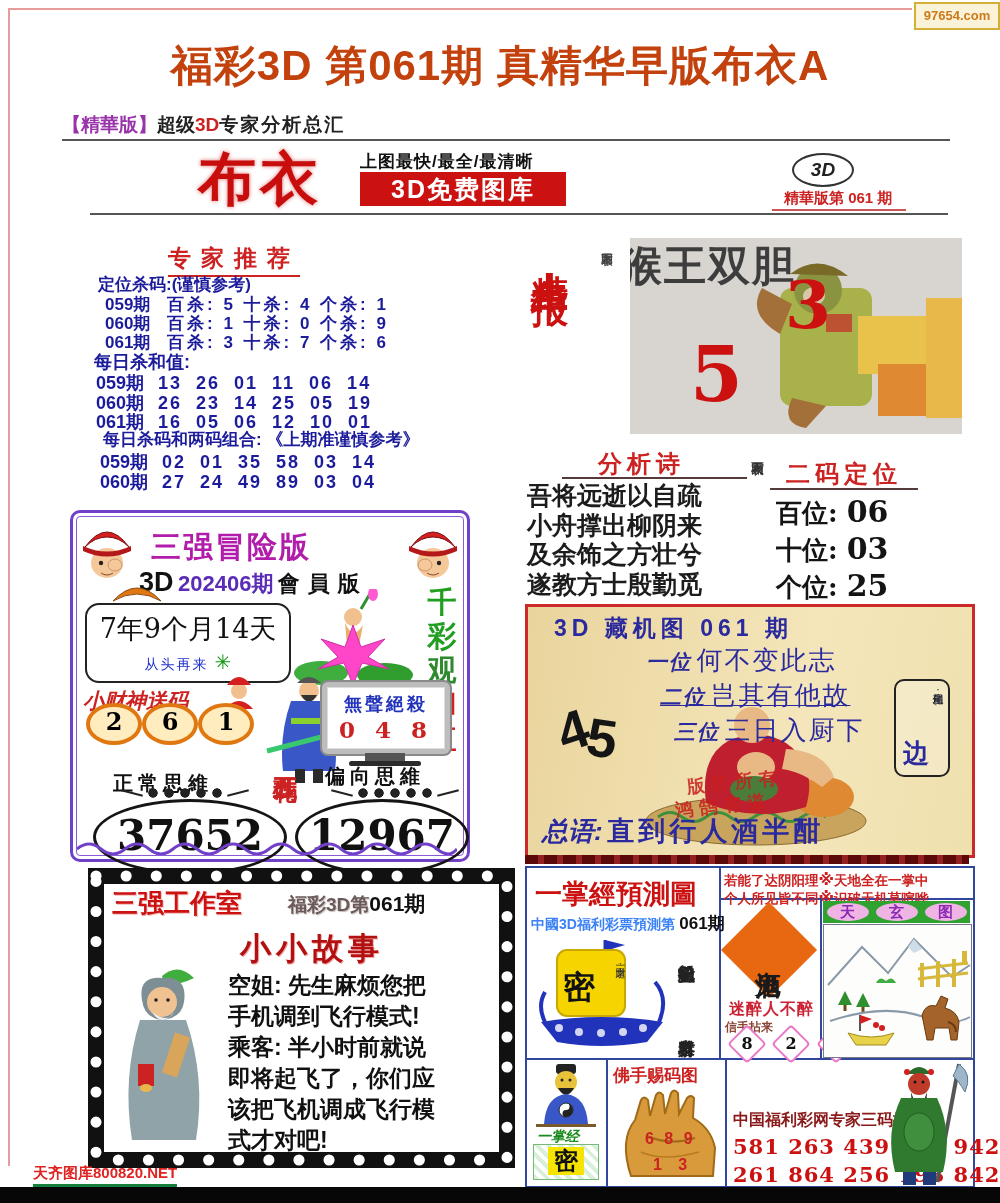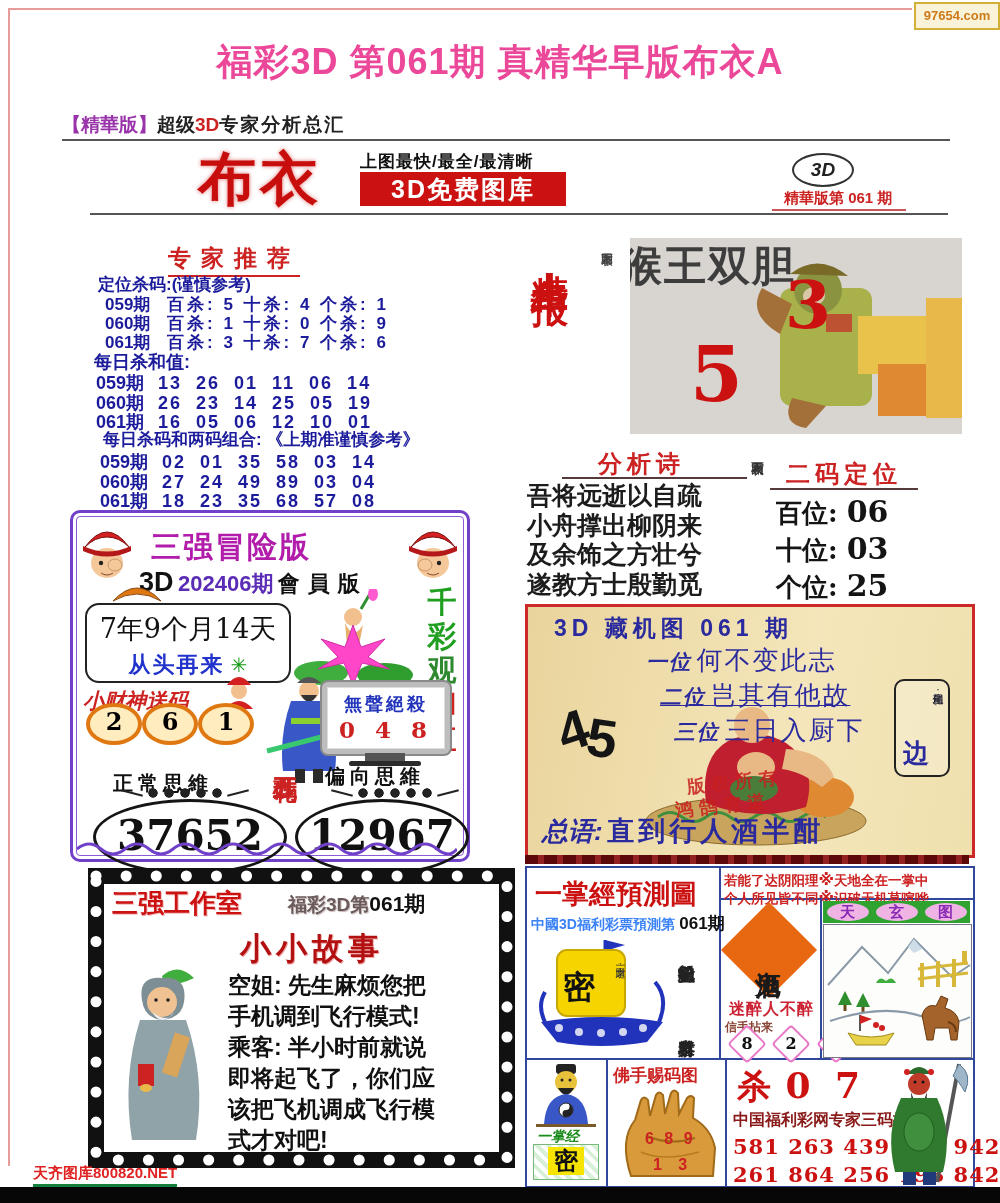--- a/index.html
+++ b/index.html
@@ -5,21 +5,21 @@
   html,body{margin:0;padding:0;background:#e9e9e9;}
   #page{position:relative;width:1000px;height:1203px;background:#fff;margin:0 auto;
         font-family:"Liberation Sans","DejaVu Sans",sans-serif;overflow:hidden;}
   .abs{position:absolute;}
   .serif{font-family:"DejaVu Serif","Liberation Serif",serif;}
   .vt{writing-mode:vertical-rl;text-orientation:upright;}
   .navy{color:#1b1b9b;}
   
   .ybox{background:#faf3d8;border:2px solid #d4af37;color:#cc7a1a;font-size:13px;font-weight:bold;
         width:82px;height:24px;line-height:24px;text-align:center;}
-  .main-title{width:1000px;text-align:center;font-size:36px;font-weight:bold;color:#ec4899;letter-spacing:1px;}
+  .main-title{width:1000px;text-align:center;font-size:42px;font-weight:bold;color:#c2410c;letter-spacing:1px;}
   .hdr{font-size:19px;font-weight:bold;}
   .brand{font-size:58px;font-weight:bold;color:#c80d0d;text-shadow:0 0 4px rgba(200,0,0,.55);letter-spacing:4px;}
   .banner{background:#cc1111;color:#fff;font-weight:bold;font-size:25px;text-align:center;line-height:34px;letter-spacing:2px;}
   .badge{border:2px solid #333;border-radius:50%;width:58px;height:30px;text-align:center;line-height:30px;
          font-weight:bold;font-style:italic;font-size:19px;color:#222;}
   .line{background:#555;height:2px;}
   
   .ex-title{font-size:23px;font-weight:bold;color:#cc2222;letter-spacing:10px;border-bottom:2px solid #cc2222;padding-bottom:1px;}
   .ex{font-weight:bold;font-size:17px;}
   .ex .per{display:inline-block;width:62px;}
@@ -100,21 +100,20 @@
   <div class="abs ex navy" style="left:105px;top:293px;"><span class="per">059期</span><span style="letter-spacing:3px;">百杀: 5 十杀: 4 个杀: 1</span></div>
   <div class="abs ex navy" style="left:105px;top:312px;"><span class="per">060期</span><span style="letter-spacing:3px;">百杀: 1 十杀: 0 个杀: 9</span></div>
   <div class="abs ex navy" style="left:105px;top:331px;"><span class="per">061期</span><span style="letter-spacing:3px;">百杀: 3 十杀: 7 个杀: 6</span></div>
   <div class="abs ex navy" style="left:94px;top:350px;font-size:18px;">每日杀和值:</div>
   <div class="abs ex navy" style="left:96px;top:371px;font-size:18px;"><span class="per">059期</span><span class="exnum">13 26 01 11 06 14</span></div>
   <div class="abs ex navy" style="left:96px;top:391px;font-size:18px;"><span class="per">060期</span><span class="exnum">26 23 14 25 05 19</span></div>
   <div class="abs ex navy" style="left:96px;top:410px;font-size:18px;"><span class="per">061期</span><span class="exnum">16 05 06 12 10 01</span></div>
   <div class="abs ex navy" style="left:103px;top:428px;">每日杀码和两码组合: 《上期准谨慎参考》</div>
   <div class="abs ex navy" style="left:100px;top:450px;font-size:18px;"><span class="per">059期</span><span class="exnum">02 01 35 58 03 14</span></div>
   <div class="abs ex navy" style="left:100px;top:470px;font-size:18px;"><span class="per">060期</span><span class="exnum">27 24 49 89 03 04</span></div>
-  <div class="abs ex navy" style="left:100px;top:489px;font-size:18px;"><span class="per">061期</span><span class="exnum">18 23 35 68 57 08</span></div>
 
   <div class="abs vt m-title" style="left:524px;top:246px;height:195px;">精华早报Ⅰ</div>
   <div class="abs vt" style="left:598px;top:244px;height:95px;font-size:12px;color:#444;">布衣天下彩图网</div>
   <div class="abs imgbox" style="left:630px;top:238px;width:332px;height:196px;">
     <svg width="332" height="196" style="position:absolute;left:0;top:0;">
       <rect x="150" y="50" width="92" height="118" rx="12" fill="#a9b24a"></rect>
       <rect x="228" y="78" width="74" height="58" fill="#e8c24a"></rect>
       <rect x="248" y="126" width="80" height="52" fill="#df8a33"></rect>
       <rect x="296" y="60" width="36" height="120" fill="#e8b84a"></rect>
       <path d="M150 96 Q116 76 132 50 L162 66 Z" fill="#a4703a"></path>
@@ -168,21 +167,21 @@
     <div class="abs" style="left:66px;top:54px;">
       <span style="font-size:27px;font-weight:bold;color:#111;">3D</span>
       <span style="font-size:22px;font-weight:bold;color:#5a2bb5;">202406期</span>
       <span style="font-size:22px;font-weight:bold;color:#111;letter-spacing:8px;">會員版</span>
     </div>
     <svg class="abs" style="left:36px;top:68px;" width="56" height="22" viewBox="0 0 56 22">
       <path d="M4 20 Q28 -6 52 20 Q28 6 4 20 Z" fill="#e07812" stroke="#8a4a10"></path>
     </svg>
     <div class="abs agebox" style="left:12px;top:90px;width:202px;height:76px;">
       <div class="serif" style="font-size:27px;color:#111;margin-top:6px;">7年9个月14天</div>
-      <div style="margin-top:3px;"><span style="font-size:22px;font-weight:bold;color:#2233cc;letter-spacing:2px;">从头再来</span><span class="star"></span></div>
+      <div style="margin-top:3px;"><span style="font-size:14px;font-weight:normal;color:#2233cc;letter-spacing:2px;">从头再来</span><span class="star"></span></div>
     </div>
     <svg class="abs" style="left:218px;top:76px;" width="125" height="100" viewBox="0 0 125 100">
       <ellipse cx="30" cy="84" rx="27" ry="12" fill="#3fae3f"></ellipse>
       <ellipse cx="94" cy="86" rx="28" ry="12" fill="#2f9e2f"></ellipse>
       <line x1="70" y1="20" x2="80" y2="3" stroke="#2f8f2f" stroke-width="3"></line>
       <ellipse cx="82" cy="5" rx="5" ry="7" fill="#ff5ad0"></ellipse>
       <circle cx="62" cy="28" r="9" fill="#f2c08e"></circle>
       <path d="M54 34 Q62 52 72 36 L68 56 H56 Z" fill="#e8b06a"></path>
       <polygon points="62,36 70,58 94,50 77,68 98,80 71,74 62,96 53,74 27,80 47,68 30,50 54,58" fill="#ff46c8" stroke="#d12fa8"></polygon>
     </svg>
@@ -396,24 +395,20 @@
 
     <div class="abs handtitle" style="left:86px;top:196px;">佛手赐码图</div>
     <svg class="abs" style="left:84px;top:220px;" width="112" height="94" viewBox="0 0 112 94">
       <path d="M20 88 Q8 52 24 32 L30 12 Q33 7 37 12 L39 28 L45 7 Q48 2 52 7 L54 26 L60 5 Q63 0 67 5 L68 26 L76 10 Q80 6 83 10 L82 30 Q100 40 104 60 L102 88 Z" fill="#d89a3a" stroke="#a06a18" stroke-width="2"></path>
       <path d="M36 48 Q58 58 84 50" stroke="#a06a18" fill="none" stroke-width="2"></path>
       <path d="M30 64 Q52 74 88 64" stroke="#b87a20" fill="none" stroke-width="1.5"></path>
     </svg>
     <div class="abs" style="left:118px;top:262px;font-size:16px;font-weight:bold;color:#cc2222;letter-spacing:3px;">6 8 9</div>
     <div class="abs" style="left:126px;top:288px;font-size:16px;font-weight:bold;color:#cc2222;letter-spacing:6px;">1 3</div>
 
-    <div class="abs" style="left:210px;top:196px;white-space:nowrap;">
-      <span style="font-size:34px;font-weight:bold;color:#cc1111;">杀</span>
-      <span class="serif" style="font-size:36px;font-weight:bold;color:#cc1111;letter-spacing:6px;margin-left:10px;">0 7</span>
-    </div>
     <div class="abs serif" style="left:206px;top:242px;font-size:16px;font-weight:bold;color:#8a1a1a;white-space:nowrap;">中国福利彩网专家三码推荐</div>
     <div class="abs recnum" style="left:206px;top:266px;">581 263 439 356 942</div>
     <div class="abs recnum" style="left:206px;top:294px;">261 864 256 193 842</div>
     <svg class="abs" style="left:352px;top:192px;" width="94" height="126" viewBox="0 0 94 126">
       <line x1="80" y1="4" x2="58" y2="122" stroke="#555" stroke-width="4"></line>
       <path d="M80 4 Q94 14 86 32 Q79 20 74 16 Z" fill="#9fb6c8" stroke="#5a7a94"></path>
       <path d="M28 14 Q40 0 52 14 Z" fill="#2a6a2a"></path>
       <circle cx="28" cy="12" r="3" fill="#d02020"></circle>
         <circle cx="52" cy="12" r="3" fill="#d02020"></circle>
       <circle cx="40" cy="24" r="11" fill="#c03a2a"></circle>

